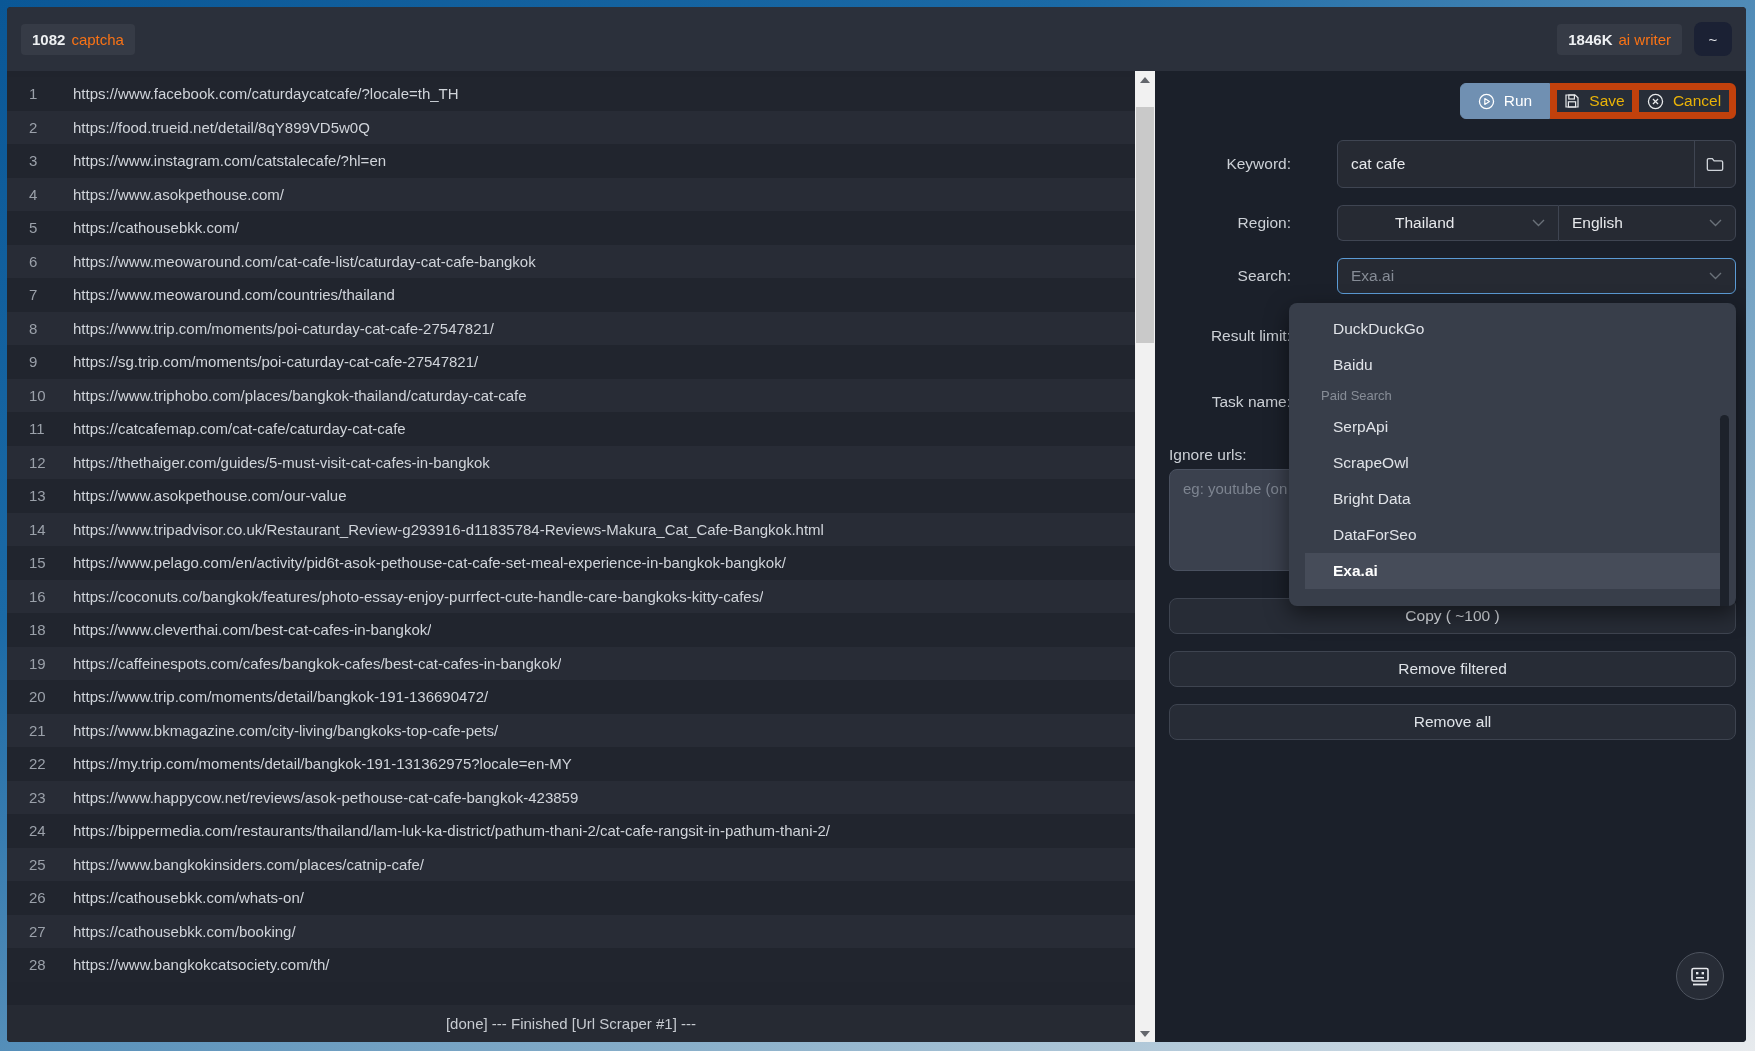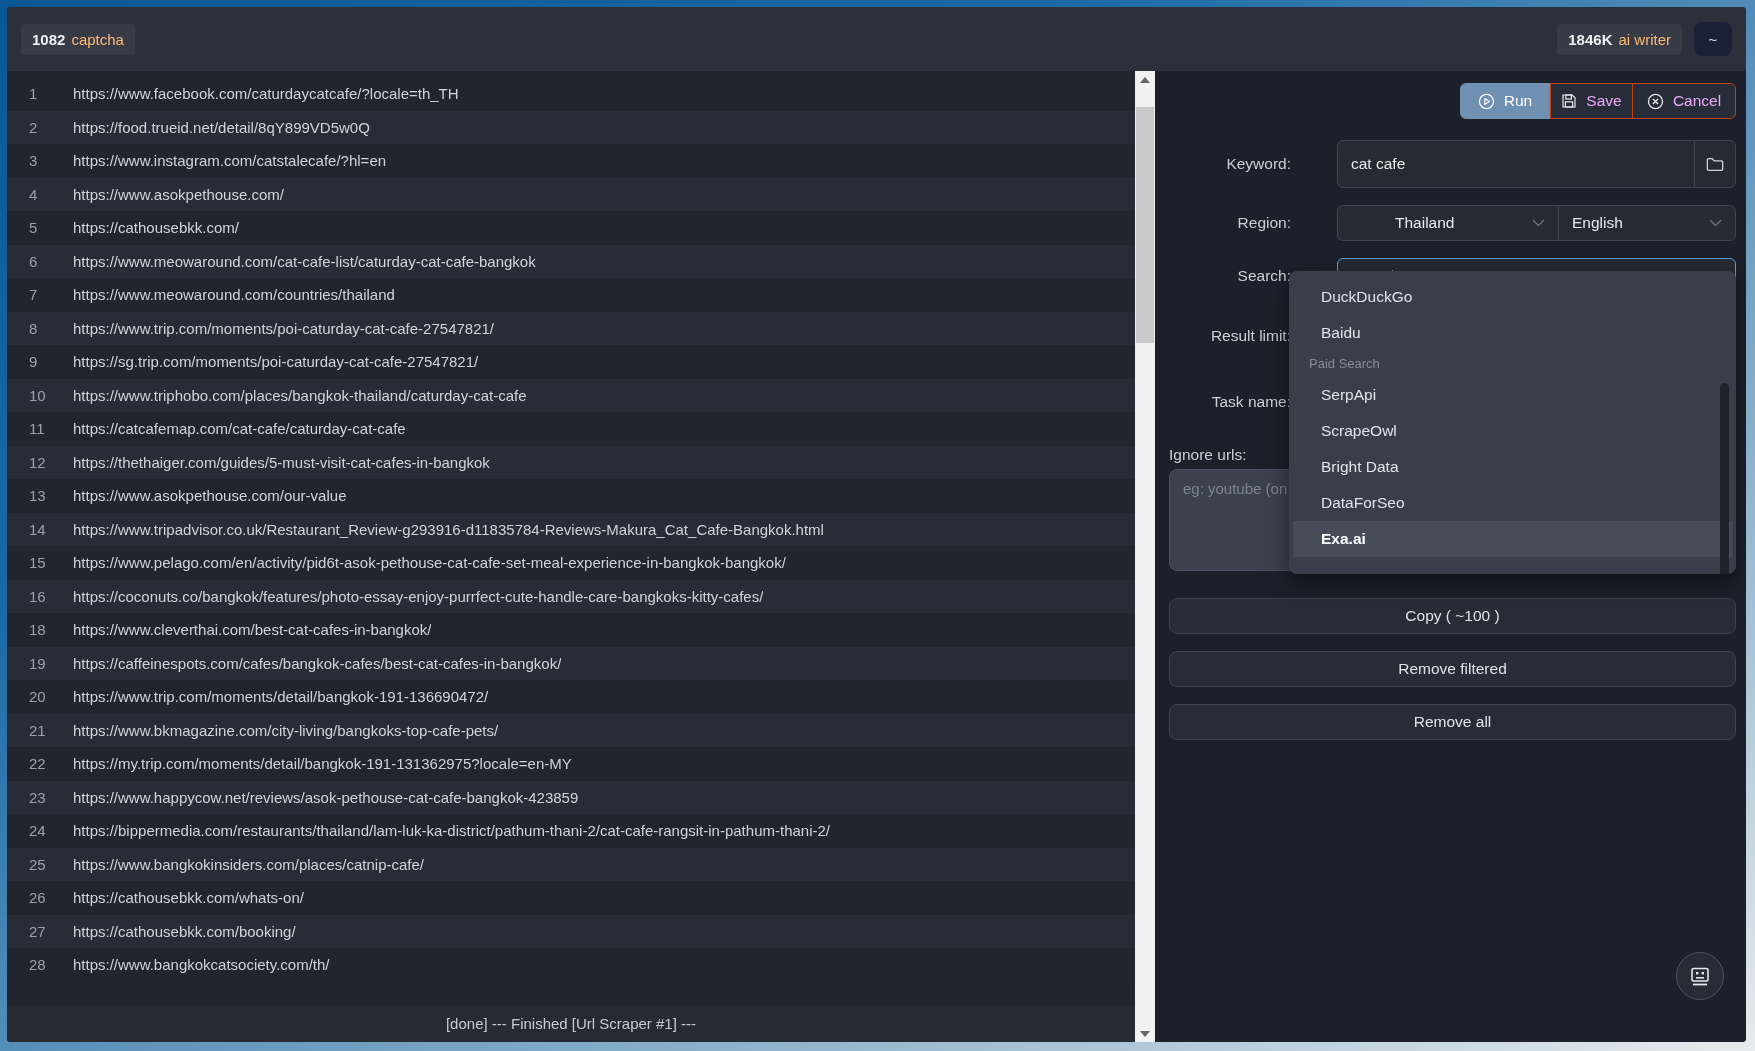--- a/index.html
+++ b/index.html
@@ -17,21 +17,21 @@
   
   .topbar{
     height:64px;flex:none;background:#2b303b;
     display:flex;align-items:center;padding:0 14px;gap:12px;
   }
   .chip{
     background:#363b46;border-radius:4px;padding:7px 11px;
     font-size:15px;display:flex;gap:6px;align-items:center;
   }
   .chip .num{color:#eef0f2;font-weight:600;}
-  .chip .lbl{color:#fdba74;}
+  .chip .lbl{color:#f97316;}
   .spacer{flex:1;}
   .tilde-btn{
     width:38px;height:34px;border:none;border-radius:8px;background:#1b2134;
     color:#e8eaee;font-size:15px;cursor:pointer;
   }
   
   .main{flex:1;display:flex;min-height:0;}
   .list-pane{width:1128px;flex:none;display:flex;flex-direction:column;background:#20242d;min-width:0;}
   .rows{flex:1;overflow:hidden;padding-top:6px;}
   .row{height:33.5px;display:flex;align-items:center;font-size:15px;}
@@ -49,21 +49,21 @@
   .sb-arrow.up{top:0;}
   .sb-arrow.down{bottom:0;}
   .tri-up{width:0;height:0;border-left:5px solid transparent;border-right:5px solid transparent;border-bottom:6px solid #63666c;}
   .tri-down{width:0;height:0;border-left:5px solid transparent;border-right:5px solid transparent;border-top:6px solid #63666c;}
   .sb-thumb{position:absolute;left:1px;width:18px;top:36px;height:236px;background:#c9c9c9;}
   
   .right-pane{flex:1;position:relative;background:#1b202a;padding:12px 10px 0 14px;display:flex;flex-direction:column;min-width:0;}
   .action-bar{display:flex;justify-content:flex-end;height:36px;flex:none;}
   .abtn{
     height:36px;display:flex;align-items:center;justify-content:center;gap:9px;
-    font-size:15.5px;cursor:pointer;background:#272d38;border:1px solid #c2410c;color:#f0abfc;
+    font-size:15.5px;cursor:pointer;background:#272d38;border:7px solid #c2410c;color:#eab308;
     box-sizing:border-box;
   }
   .abtn svg{flex:none;}
   .btn-run{background:#7090b2;border:1px solid #7090b2;color:#fff;border-radius:6px 0 0 6px;width:90px;}
   .btn-save{width:82px;border-right:none;}
   .btn-cancel{width:104px;border-radius:0 6px 6px 0;}
   .form-row{display:flex;align-items:center;flex:none;gap:36px;}
   .form-row label{width:122px;flex:none;text-align:right;margin-right:10px;color:#ccd0d6;font-size:15.5px;}
   .mt21{margin-top:21px;}.mt17{margin-top:17px;}.mt18{margin-top:18px;}
   .fieldbox{
@@ -94,23 +94,23 @@
     padding:10px 13px;color:#7d8490;font-size:15px;
   }
   .wide-btn{
     height:36px;flex:none;box-sizing:border-box;width:100%;
     background:#272c36;border:1px solid #3e4450;border-radius:8px;
     color:#dfe3e8;font-size:15.5px;cursor:pointer;
   }
   .mt27{margin-top:27px;}
   
   .dropdown{
-    position:absolute;left:134px;top:200px;width:447px;height:303px;z-index:5;
+    position:absolute;left:134px;top:232px;width:447px;height:303px;z-index:5;
     background:#383e4a;border-radius:8px;box-shadow:0 8px 22px rgba(0,0,0,.5);
-    padding:8px 4px;box-sizing:border-box;overflow:hidden;
+    padding:8px 16px;box-sizing:border-box;overflow:hidden;
   }
   .dd-item{height:36px;line-height:36px;padding-left:28px;color:#e0e3e8;font-size:15.5px;cursor:pointer;}
   .dd-item.selected{background:#464c59;color:#ffffff;font-weight:bold;}
   .dd-group{height:26px;line-height:26px;padding-left:16px;color:#878d97;font-size:13px;}
   .dd-thumb{position:absolute;right:7px;top:112px;width:9px;height:200px;background:#1d222b;border-radius:5px;}
   
   .fab{
     position:absolute;right:22px;bottom:42px;width:48px;height:48px;border-radius:50%;
     background:#272c36;border:1px solid #4d535e;display:flex;align-items:center;justify-content:center;
     cursor:pointer;z-index:3;

